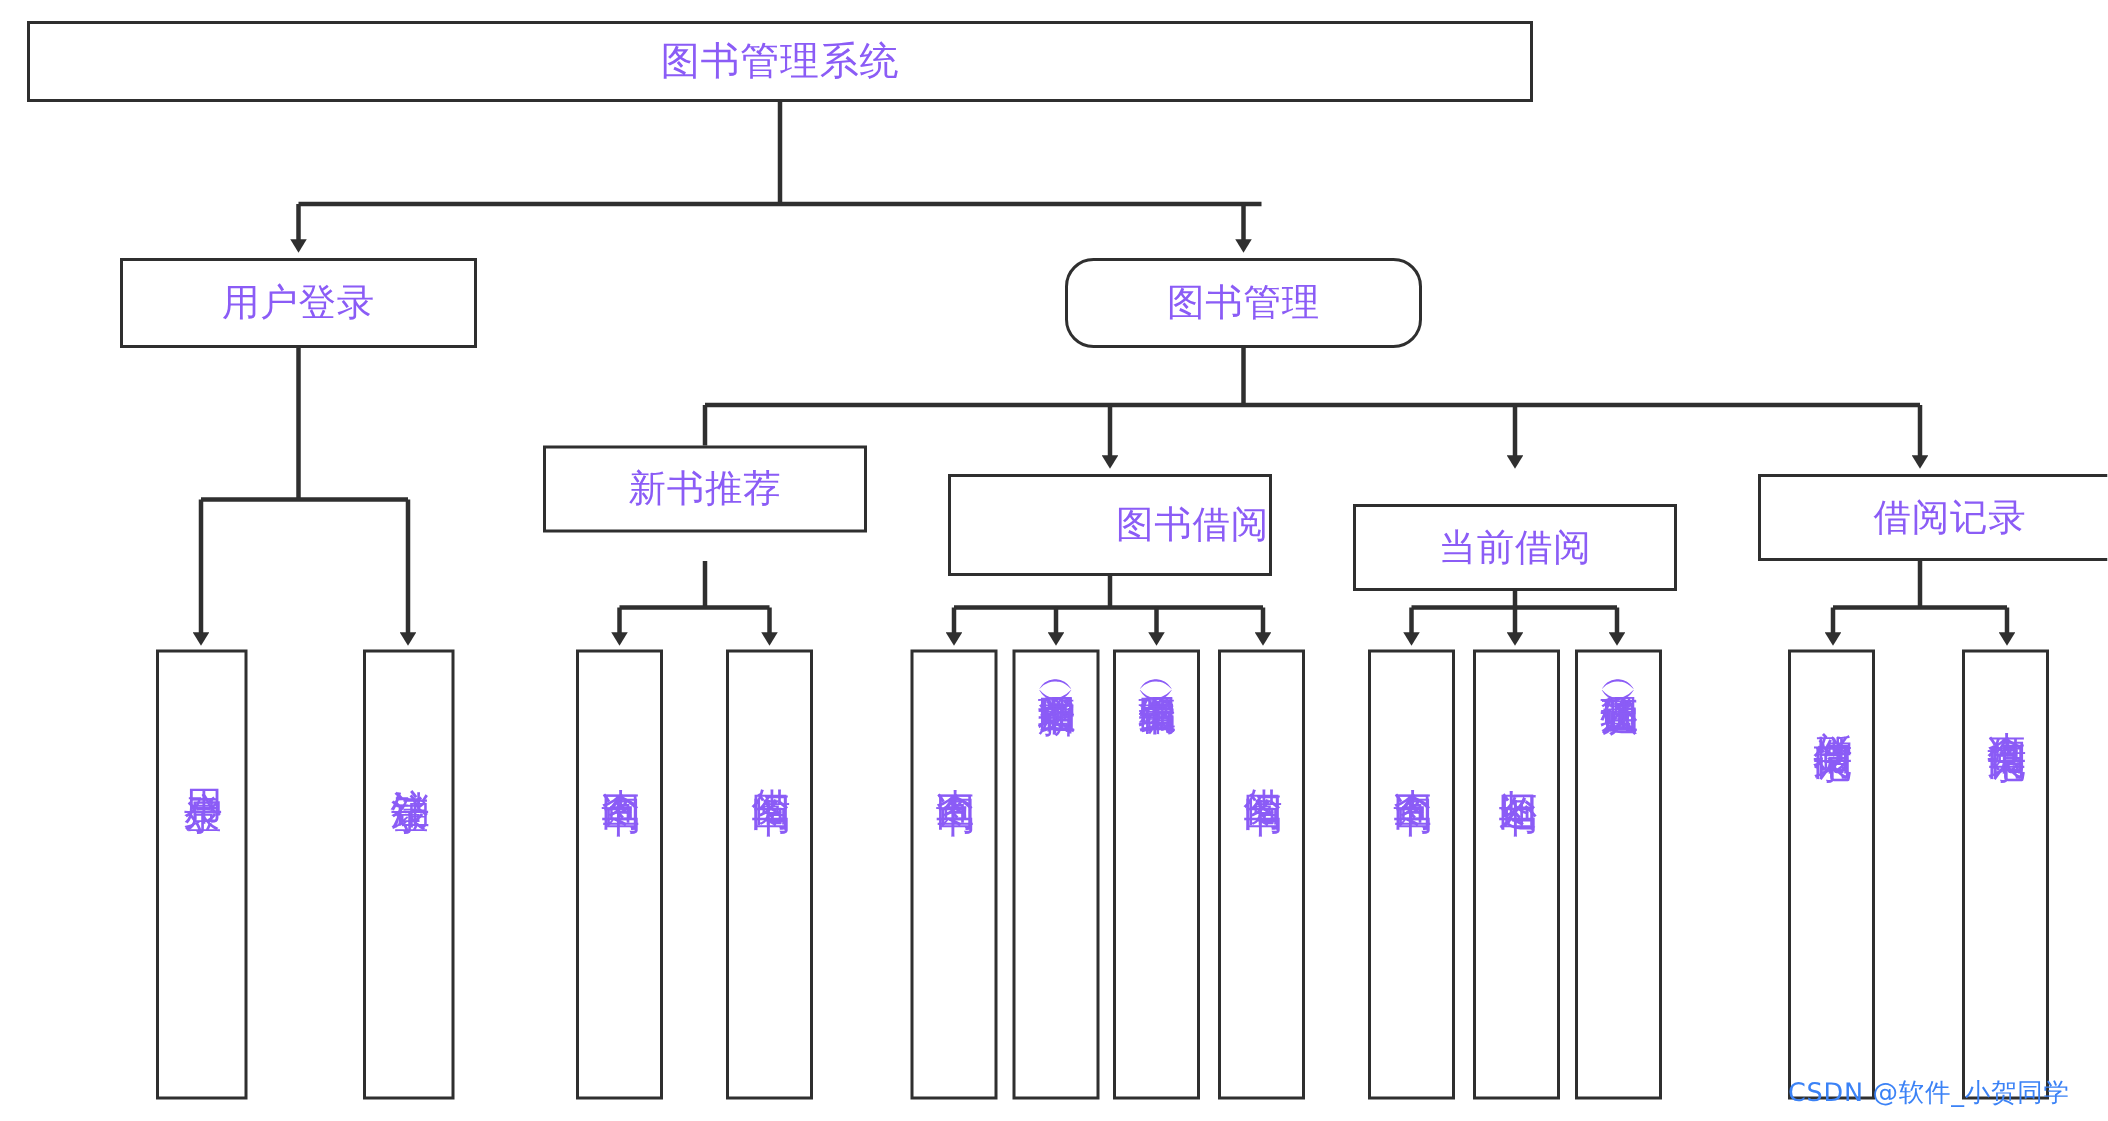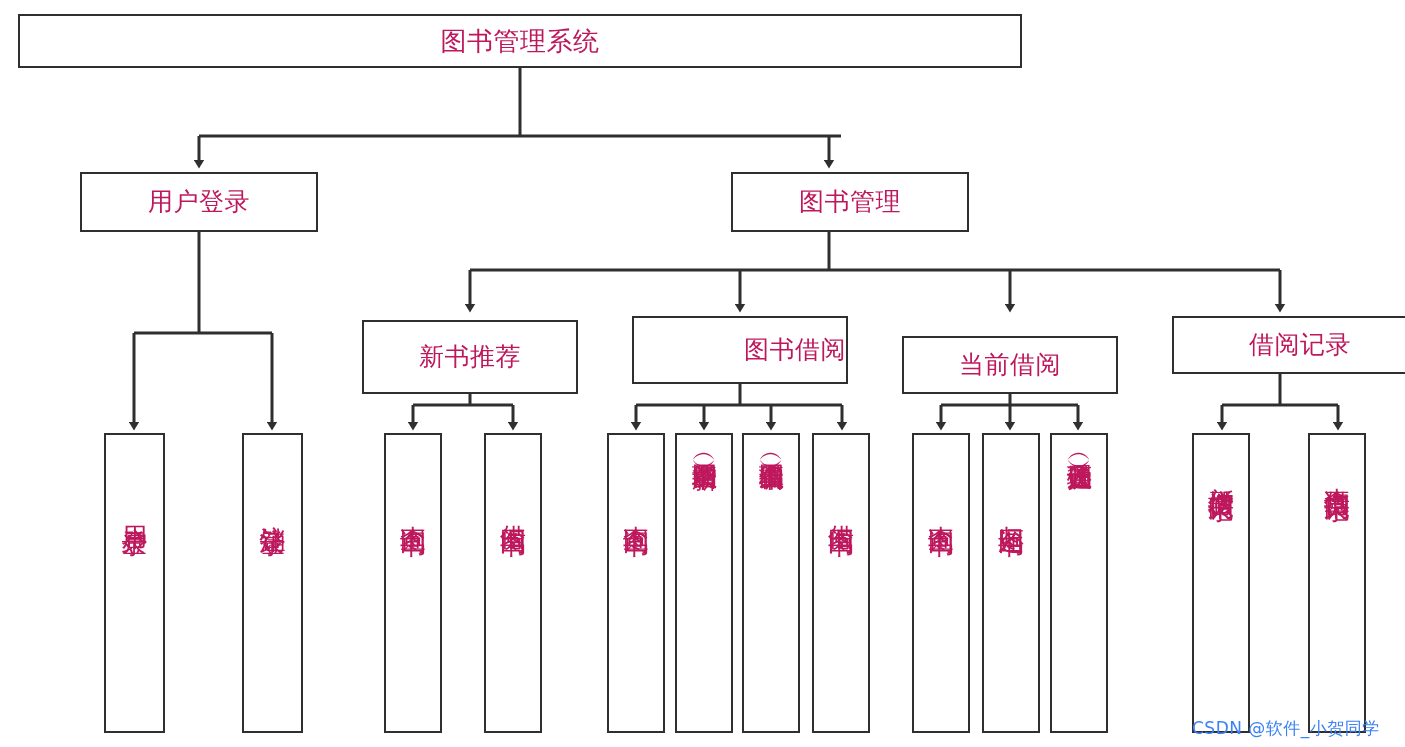--- a/index.html
+++ b/index.html
@@ -26,21 +26,21 @@
     pointer-events: none;
   }
   .node {
     position: absolute;
     box-sizing: border-box;
     border: 2.5px solid #2f2f2f;
     background: #ffffff;
     display: flex;
     align-items: center;
     justify-content: center;
-    color: #be185d;
+    color: #8b5cf6;
   }
   .node .lbl {
     display: block;
     text-align: center;
     line-height: 1.18;
     letter-spacing: 0.5px;
   }
   
   .h-node .lbl {
     writing-mode: horizontal-tb;
@@ -131,25 +131,25 @@
     </g>
   </svg>
 
   <div class="node h-node" id="root" style="left:18px; top:14px; width:1004px; height:54px;">
     <span class="lbl">图书管理系统</span>
   </div>
 
   <div class="node h-node" style="left:80px; top:172px; width:238px; height:60px;">
     <span class="lbl">用户登录</span>
   </div>
-  <div class="node h-node" style="left:731px; top:172px; width:238px; height:60px;">
+  <div class="node h-node" style="left:710px; top:172px; width:238px; height:60px;border-radius:19px;">
     <span class="lbl">图书管理</span>
   </div>
 
-  <div class="node h-node" style="left:362px; top:320px; width:216px; height:74px;">
+  <div class="node h-node" style="left:362px; top:297px; width:216px; height:58px;">
     <span class="lbl">新书推荐</span>
   </div>
   <div class="node h-node" style="left:632px; top:316px; width:216px; height:68px;justify-content:flex-end;">
     <span class="lbl">图书借阅</span>
   </div>
   <div class="node h-node" style="left:902px; top:316px; width:216px; height:58px;margin-top:20px;">
     <span class="lbl">当前借阅</span>
   </div>
   <div class="node h-node" style="left:1172px; top:316px; width:256px; height:58px;">
     <span class="lbl">借阅记录</span>

